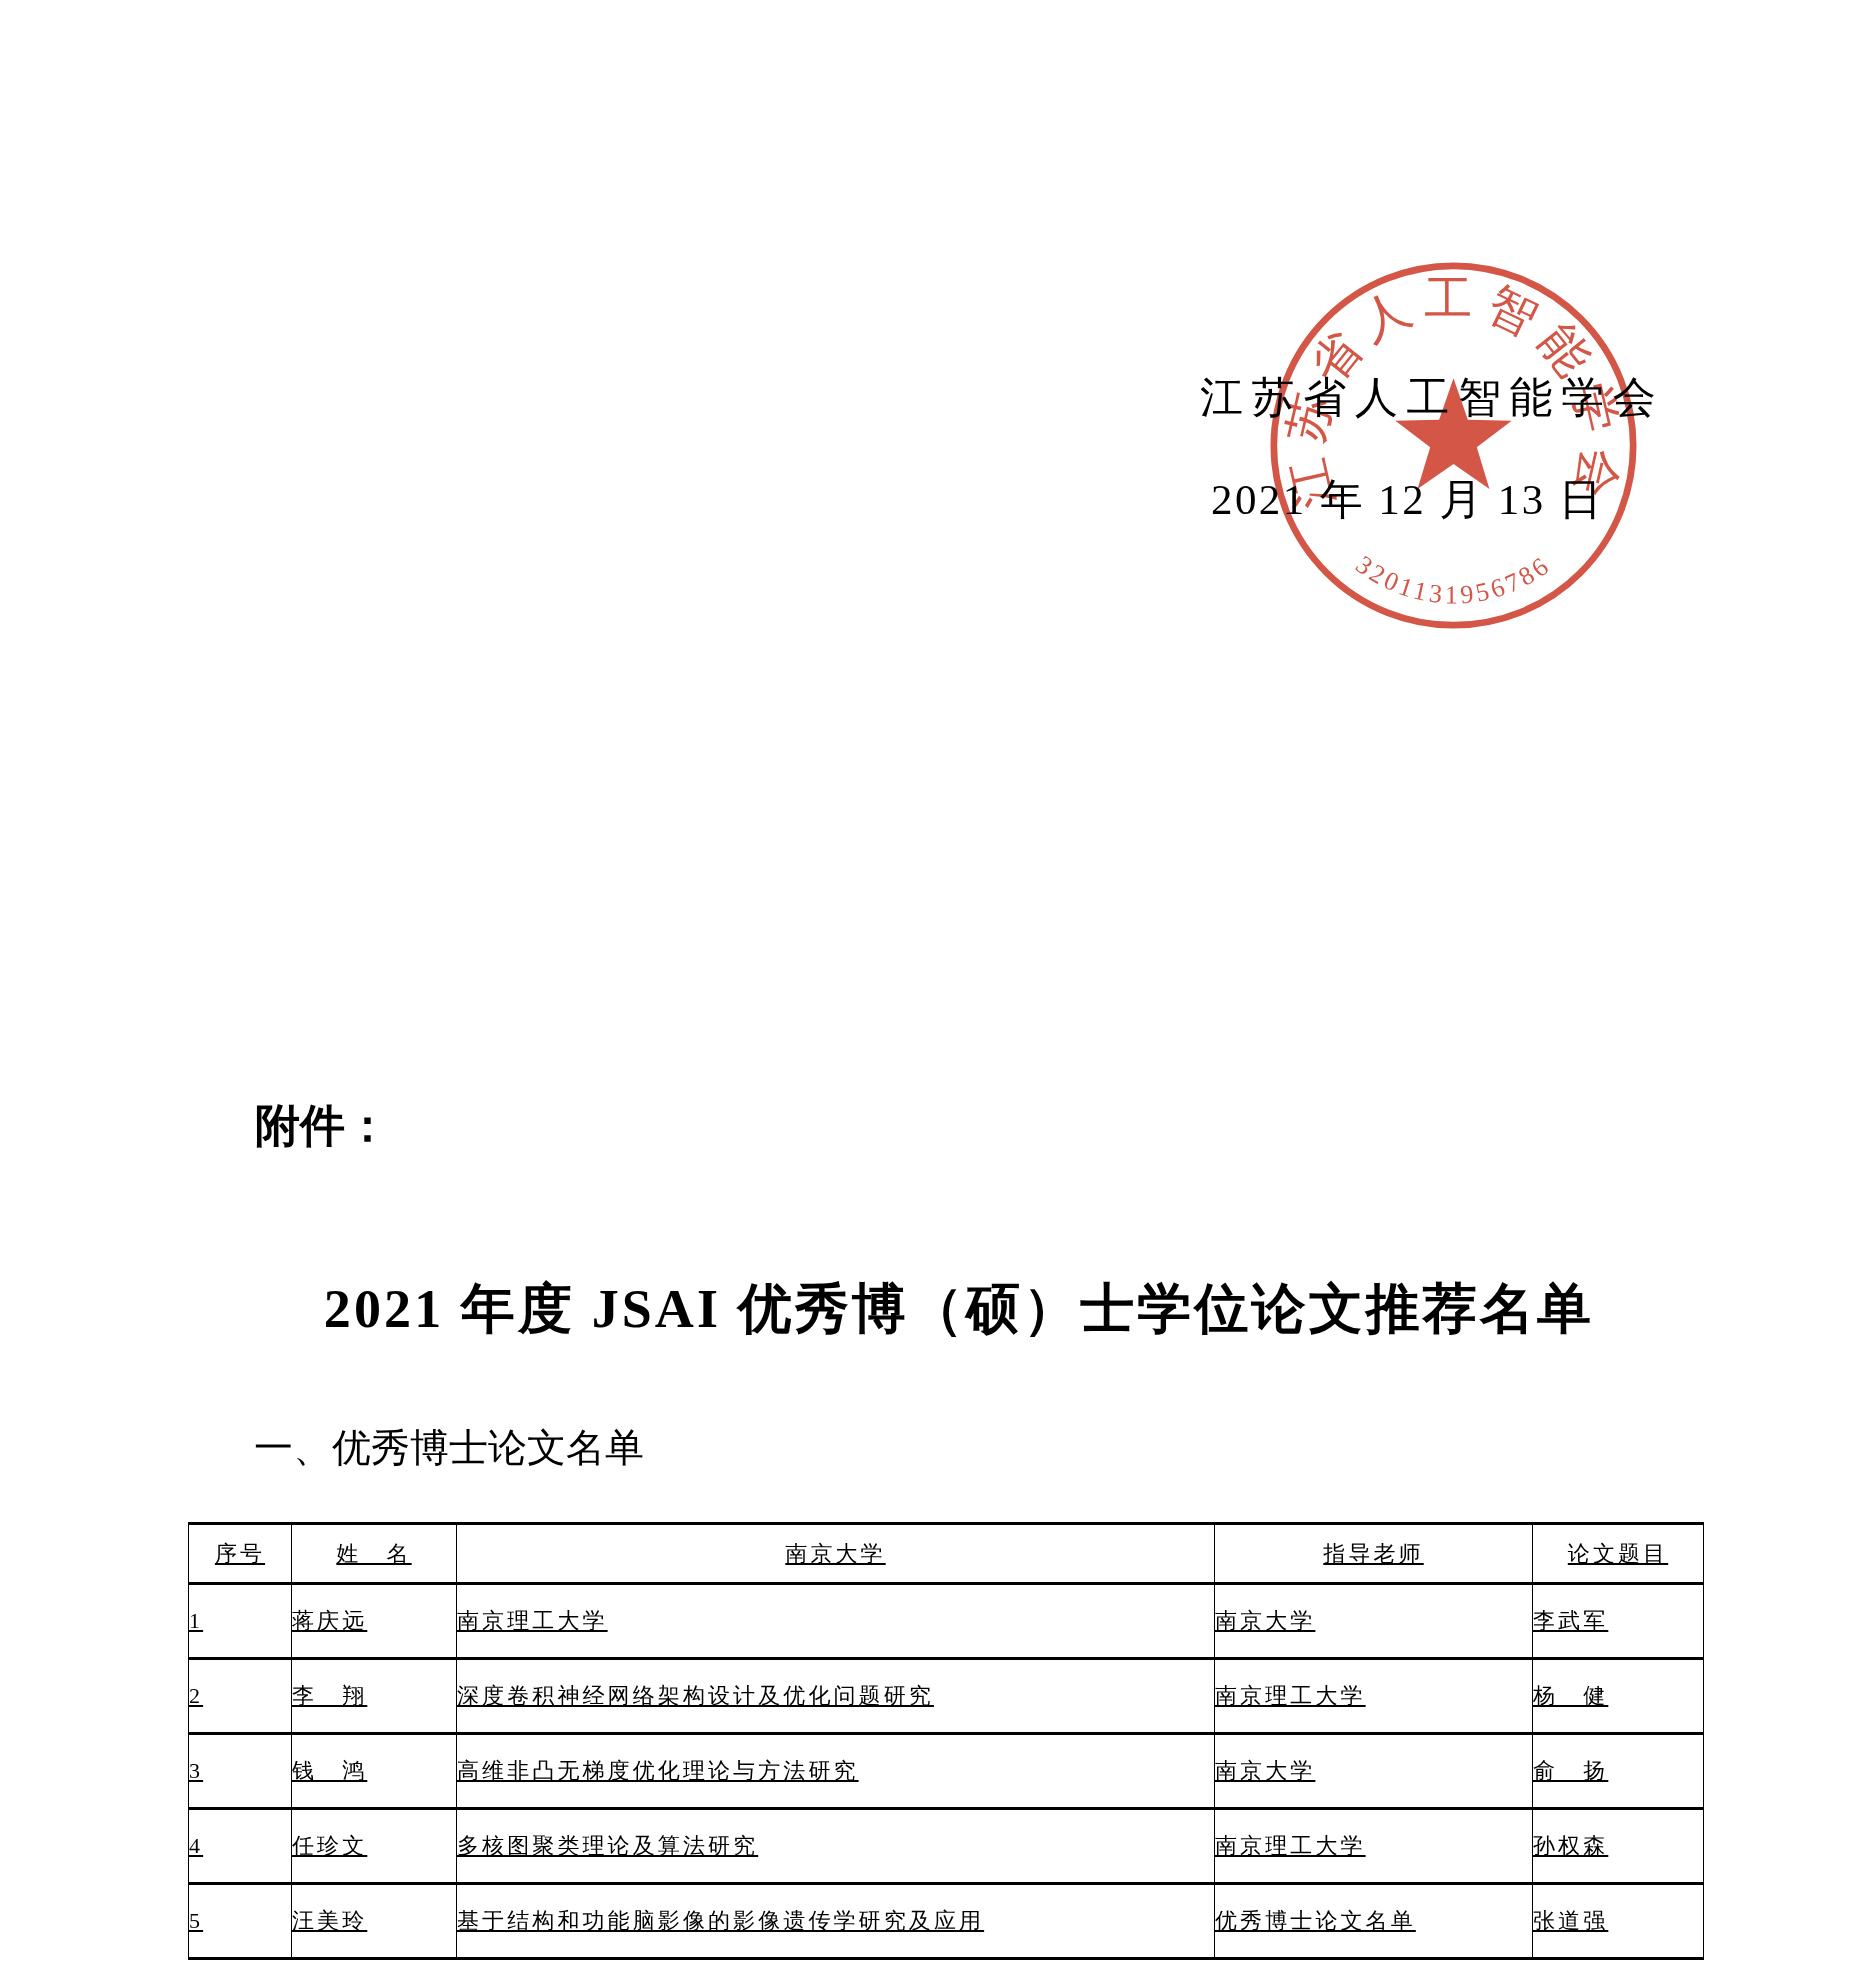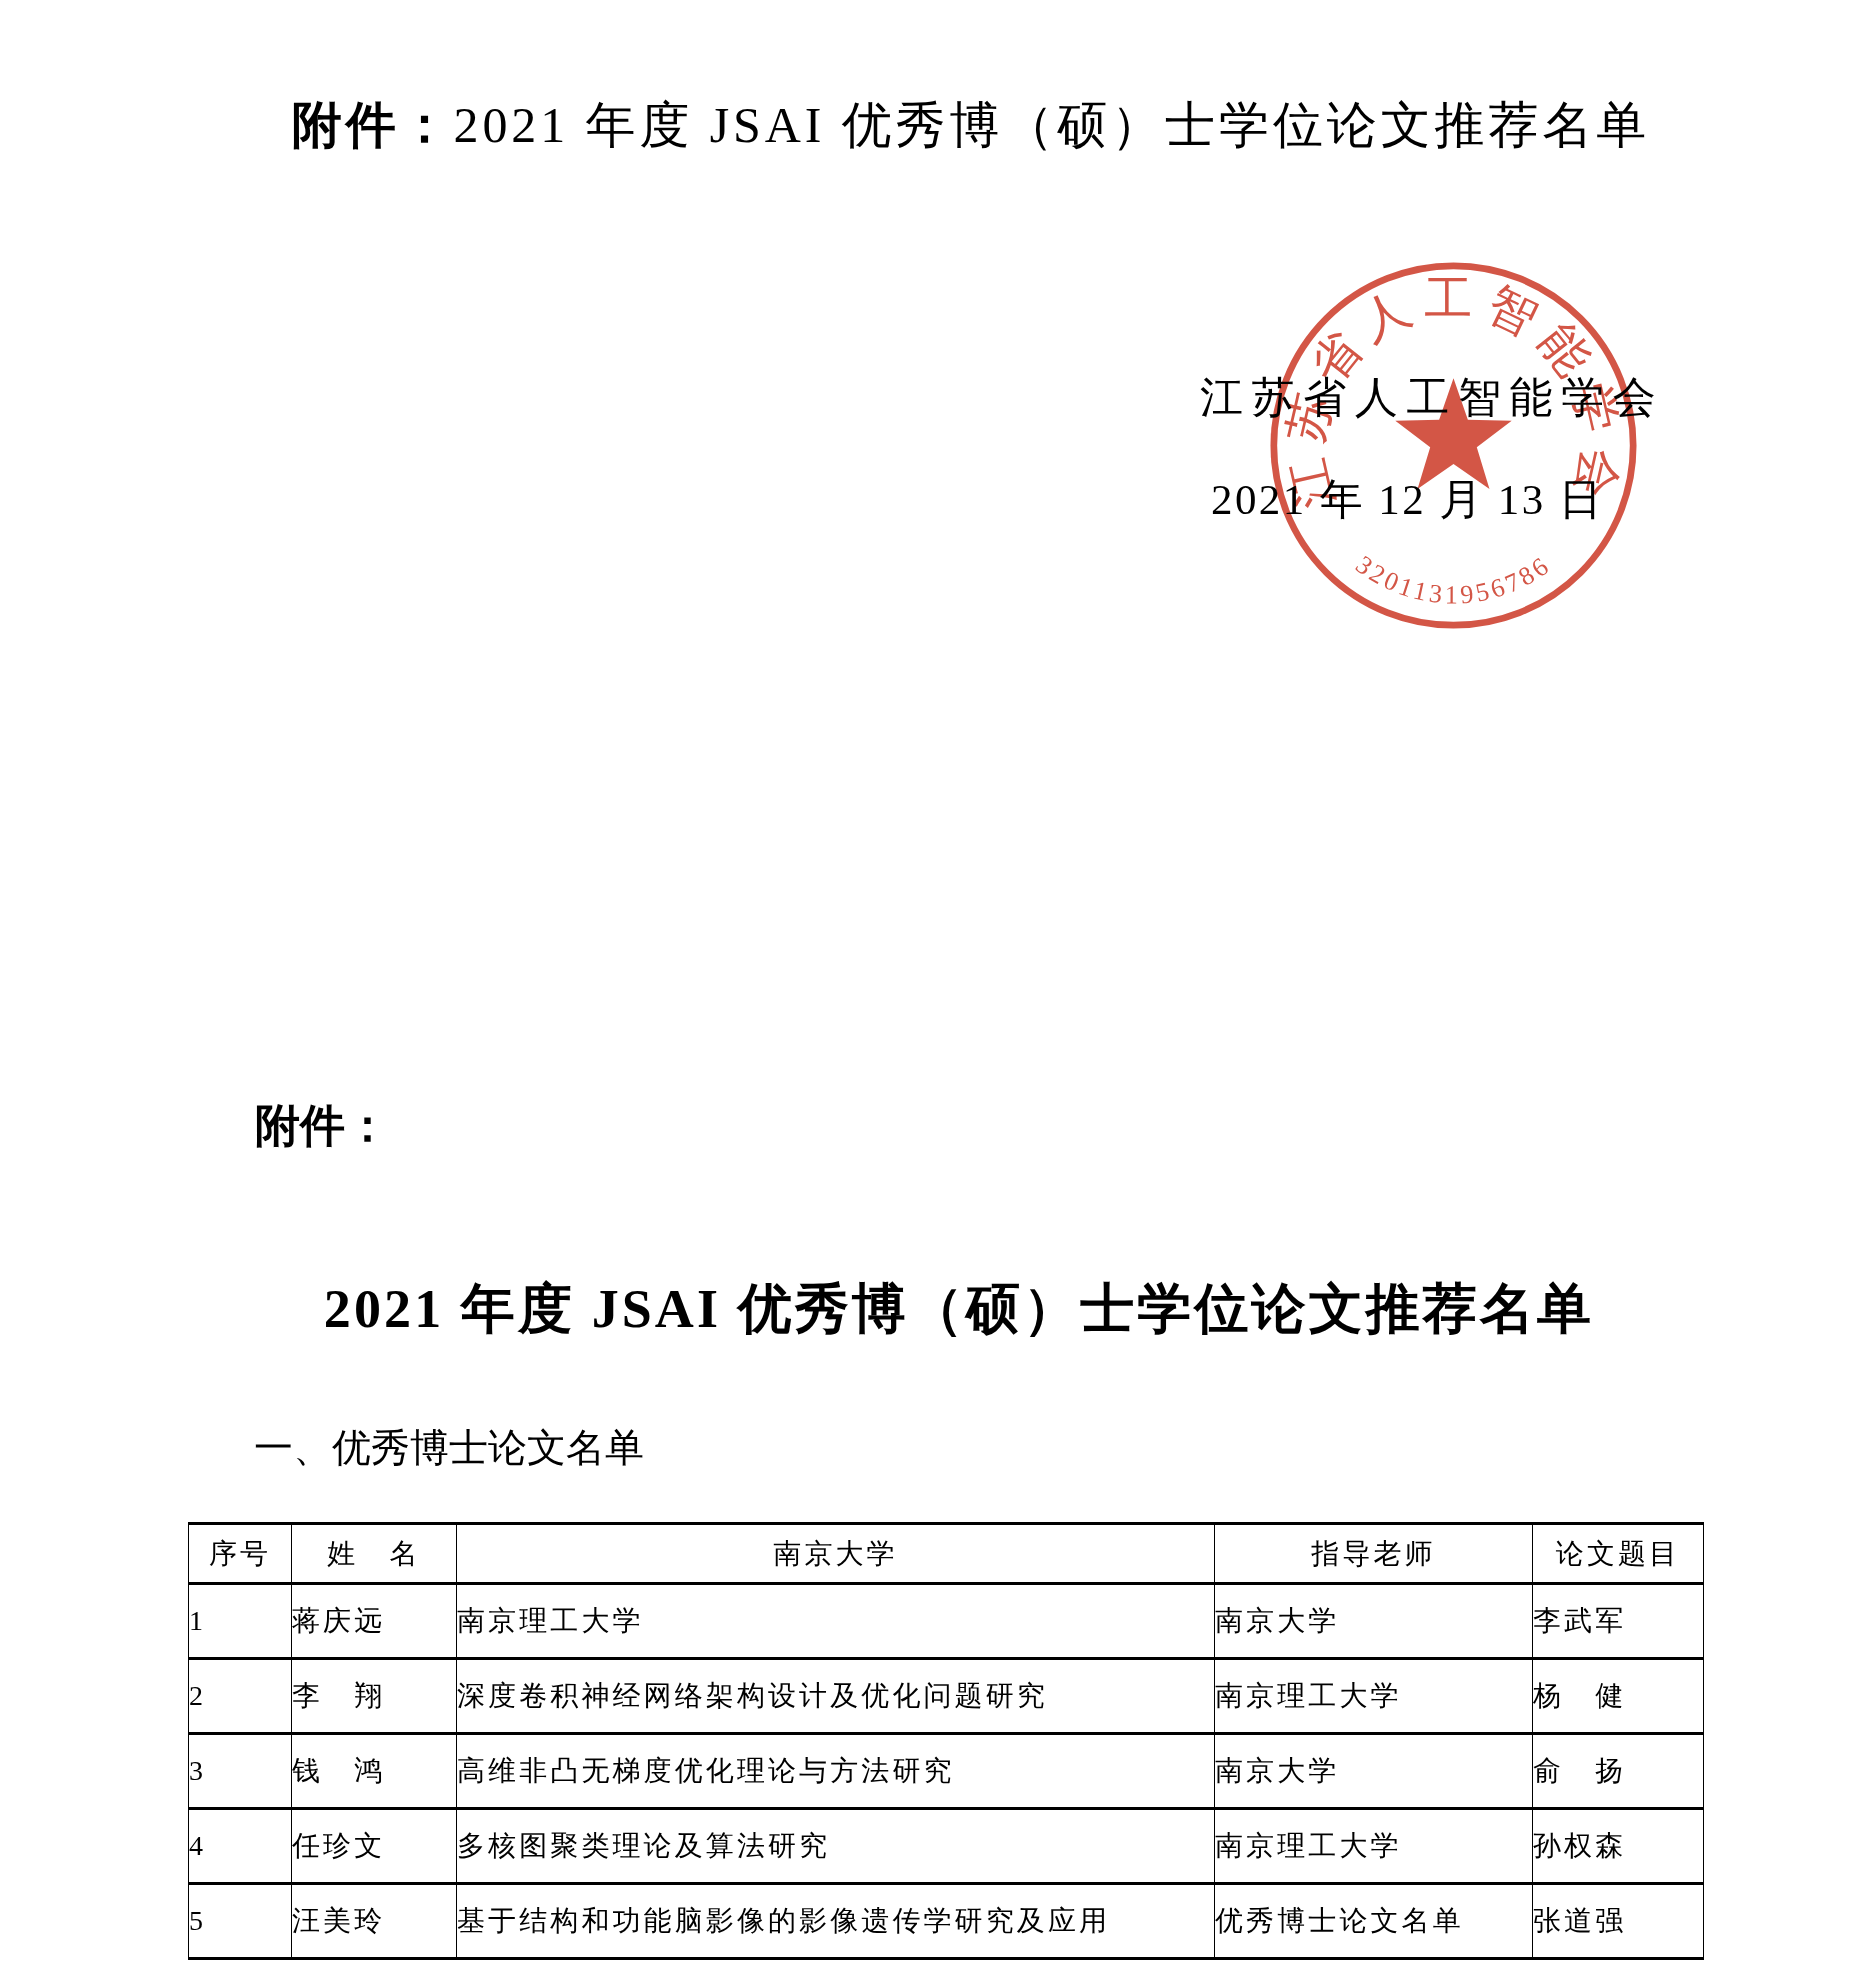--- a/index.html
+++ b/index.html
@@ -67,34 +67,31 @@
   .doc-table{
     position:absolute;left:188px;top:1522px;
     width:1515px;
     border-collapse:collapse;table-layout:fixed;
   }
   .doc-table th,.doc-table td{
     border:1.6px solid #000;
     border-top-width:3.9px;border-bottom-width:3.9px;
     vertical-align:middle;
     font-family:"Liberation Serif", serif;
-    font-size:28px;font-weight:normal;letter-spacing:3.1px;
-    padding:0;overflow:hidden;
+    font-size:22px;font-weight:normal;letter-spacing:3.1px;
+    padding:0;overflow:hidden;text-decoration:underline;
   }
   .doc-table thead tr{height:60px;}
   .doc-table tbody tr{height:75px;}
 </style>
 </head>
 <body>
 
 <div class="page">
 
-  <div class="abs doc-title">
-    <span class="ht-label">附件：</span><span class="ht-text">2021 年度 JSAI 优秀博（硕）士学位论文推荐名单</span>
-  </div>
 
   <svg class="seal" viewBox="0 0 980 980">
     <defs>
       <path id="sealArcTop" d="M 204.2 655 A 330 330 0 1 1 775.8 655"></path>
       <path id="sealArcBottom" d="M 232.9 796.4 A 400 400 0 0 0 747.1 796.4"></path>
     </defs>
     <circle cx="490" cy="490" r="455" fill="none" stroke-width="17" stroke="#cf4433"></circle>
     <polygon points="490,320 526.4,424.8 637.4,427.1 549,494.2 581.1,600.4 490,537 398.9,600.4 431,494.2 342.6,427.1 453.6,424.8" fill="#cf4433"></polygon>
     <text font-size="122" letter-spacing="26" text-anchor="middle" fill="#cf4433">
       <textPath href="#sealArcTop" startOffset="50%">江苏省人工智能学会</textPath>

